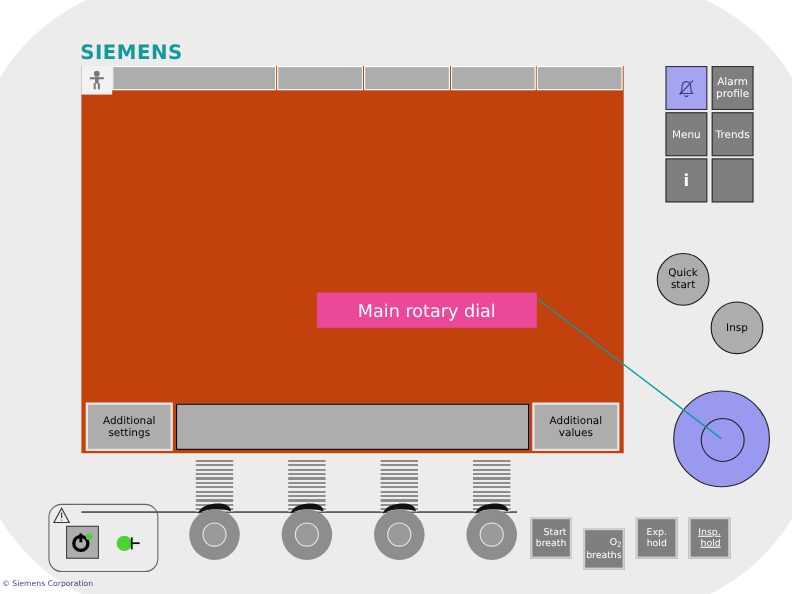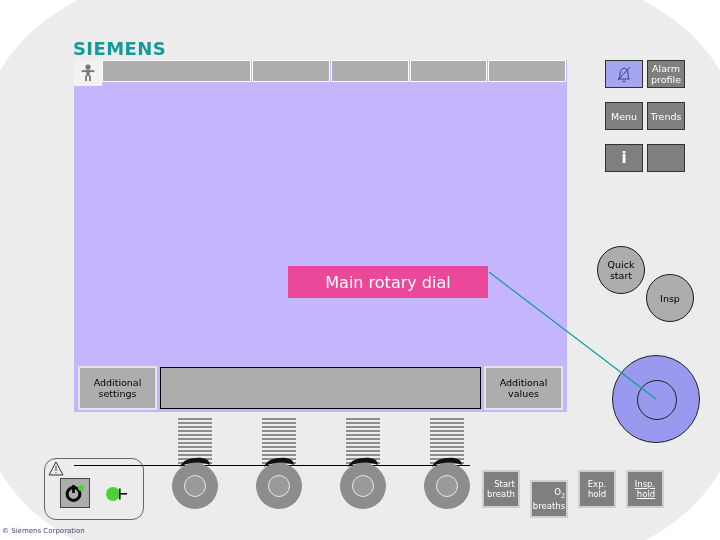--- a/index.html
+++ b/index.html
@@ -26,21 +26,21 @@
     position:absolute;left:73px;top:38px;
     font-family:"DejaVu Sans","Liberation Sans",sans-serif;
     font-weight:bold;font-size:18px;letter-spacing:.4px;
     color:#139a9a;
   }
 
   
   .screen{
     position:absolute;left:74px;top:60px;
     width:493px;height:352px;
-    background:#c4b5fd;
+    background:#c2410c;
   }
 
   
   .tabstrip{
     position:absolute;left:0;top:0;
     height:26px;width:493px;
     display:flex;align-items:flex-start;
   }
   .patient-cell{
     width:28px;height:26px;background:#f2f2f2;
@@ -88,21 +88,21 @@
     background:#ec4899;
     display:flex;align-items:center;justify-content:center;
     color:#ffffff;font-size:16px;
     z-index:6;
   }
   .leader{position:absolute;left:0;top:0;width:720px;height:540px;pointer-events:none;z-index:7;}
 
   
   .sqbtn{
     position:absolute;
-    width:38px;height:28px;
+    width:38px;height:40px;
     background:#7f7f7f;border:1px solid #333;
     box-sizing:border-box;
     color:#fff;font-size:9.5px;line-height:11px;
     display:flex;align-items:center;justify-content:center;
     text-align:center;
   }
   .sqbtn.alarm-silence{background:#a4a4f0;}
   .sqbtn.blank{color:transparent;}
   #btn-alarm-silence{left:605px;top:60px;}
   #btn-alarm-profile{left:647px;top:60px;}
@@ -113,21 +113,21 @@
 
   
   .rbtn{
     position:absolute;border-radius:50%;
     background:#adadad;border:1px solid #1a1a1a;
     box-sizing:border-box;
     font-size:9.5px;line-height:11px;color:#000;
     display:flex;align-items:center;justify-content:center;
     text-align:center;
   }
-  #btn-quick-start{left:597px;top:246px;width:48px;height:48px;}
+  #btn-quick-start{left:597px;top:230px;width:48px;height:48px;}
   #btn-menu{left:646px;top:274px;width:48px;height:48px;}
   #btn-main-screen{left:597px;top:300px;width:48px;height:48px;}
 
   
   .dial-outer{
     position:absolute;left:612px;top:355px;
     width:88px;height:88px;border-radius:50%;
     background:#9999f0;border:1px solid #222;
     box-sizing:border-box;
   }

